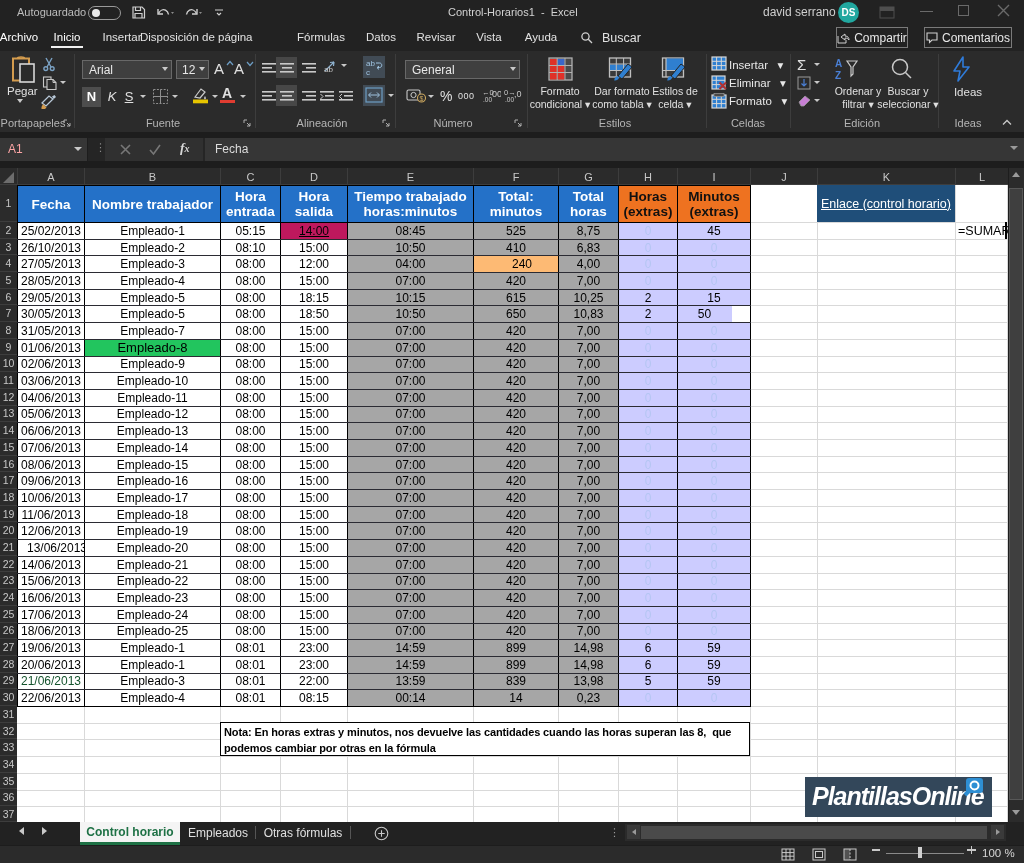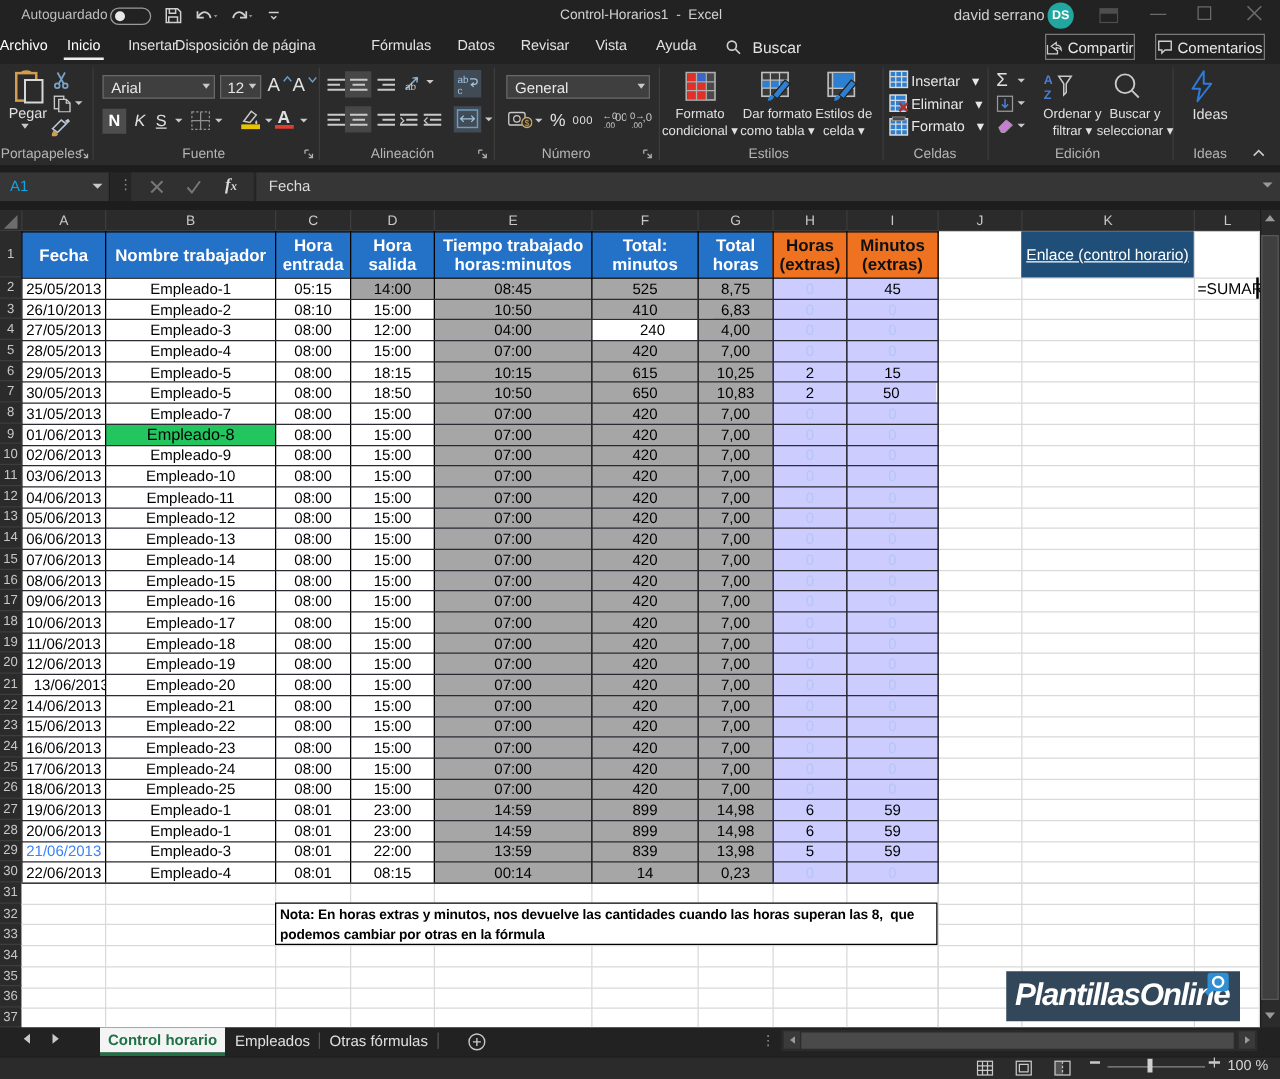--- a/index.html
+++ b/index.html
@@ -304,21 +304,21 @@
 <div class="ab" style="left:855px;top:98px;width:106px;text-align:center;font-size:10.5px;color:#e0e0e0">seleccionar&nbsp;▾</div>
 <svg class="ab" style="left:950px;top:56px" width="24" height="27" viewBox="0 0 24 27">
 <path d="M13 1 L4 15 h6 l-2 10 L19 11 h-6 z" fill="none" stroke="#2F7BD9" stroke-width="1.6" stroke-linejoin="round"></path>
   </svg>
 <div class="ab" style="left:938px;top:86px;width:60px;text-align:center;font-size:11.5px;color:#e0e0e0">Ideas</div>
 <svg class="ab" style="left:1001px;top:118px" width="12" height="9" viewBox="0 0 12 9">
 <path d="M2 6.5 L6 2.5 L10 6.5" fill="none" stroke="#c9c9c9" stroke-width="1.3"></path>
   </svg>
 <div class="ab" style="left:0;top:138px;width:1024px;height:24px;background:#252525"></div>
 <div class="ab" style="left:0;top:138px;width:88px;height:23px;background:#363636;border-right:1px solid #1d1d1d"></div>
-<div class="ab" style="left:8px;top:142px;font-size:12px;color:#0ea5e9">A1</div>
+<div class="ab" style="left:8px;top:142px;font-size:12px;color:#fca5a5">A1</div>
 <div class="ab" style="left:74px;top:147px;width:0;height:0;border-left:4px solid transparent;border-right:4px solid transparent;border-top:4.5px solid #c9c9c9"></div>
 <div class="ab" style="left:95px;top:141px;color:#8a8a8a;font-size:11px;letter-spacing:0">⋮</div>
 <div class="ab" style="left:105px;top:138px;width:98px;height:23px;background:#303030"></div>
 <svg class="ab" style="left:119px;top:143px" width="13" height="13" viewBox="0 0 13 13">
 <path d="M2 2 L11 11 M11 2 L2 11" stroke="#777777" stroke-width="1.6"></path>
   </svg>
 <svg class="ab" style="left:148px;top:143px" width="14" height="13" viewBox="0 0 14 13">
 <path d="M2 7 l3.5 4 L12 2" fill="none" stroke="#777777" stroke-width="1.6"></path>
   </svg>
 <div class="ab" style="left:180px;top:140px;font-size:13.5px;font-style:italic;color:#d8d8d8;font-family:'Liberation Serif',serif;font-weight:bold">f<span style="font-size:10px">x</span></div>
@@ -435,44 +435,44 @@
 <div class="cell" style="left:220px;top:185.0px;width:61px;height:38.0px;background:#2471C8;color:#fff;font-size:13.5px;font-weight:bold;line-height:15px;">Hora<br>entrada</div>
 <div class="cell" style="left:280px;top:185.0px;width:68px;height:38.0px;background:#2471C8;color:#fff;font-size:13.5px;font-weight:bold;line-height:15px;">Hora<br>salida</div>
 <div class="cell" style="left:347px;top:185.0px;width:127px;height:38.0px;background:#2471C8;color:#fff;font-size:13.5px;font-weight:bold;line-height:15px;">Tiempo trabajado<br>horas:minutos</div>
 <div class="cell" style="left:473px;top:185.0px;width:86px;height:38.0px;background:#2471C8;color:#fff;font-size:13.5px;font-weight:bold;line-height:15px;">Total:<br>minutos</div>
 <div class="cell" style="left:558px;top:185.0px;width:61px;height:38.0px;background:#2471C8;color:#fff;font-size:13.5px;font-weight:bold;line-height:15px;">Total<br>horas</div>
 <div class="cell" style="left:618px;top:185.0px;width:60px;height:38.0px;background:#EE7220;color:#111;font-size:13.5px;font-weight:bold;line-height:15px;">Horas<br>(extras)</div>
 <div class="cell" style="left:677px;top:185.0px;width:74px;height:38.0px;background:#EE7220;color:#111;font-size:13.5px;font-weight:bold;line-height:15px;">Minutos<br>(extras)</div>
 <div class="ab" style="left:817px;top:185px;width:138px;height:37px;background:#1F4E79;color:#fff;font-size:12.5px;display:flex;align-items:center;padding-left:4px">
     <span style="text-decoration:underline">Enlace (control horario)</span>
   </div>
-<div class="cell" style="left:17px;top:222.0px;width:68px;height:17.7px;background:#fff;color:#000;font-size:12px;">25/05/2013</div>
+<div class="cell" style="left:17px;top:222.0px;width:68px;height:17.7px;background:#fff;color:#000;font-size:12px;">25/02/2013</div>
 <div class="cell" style="left:84px;top:222.0px;width:137px;height:17.7px;background:#fff;color:#000;font-size:12px;">Empleado-1</div>
 <div class="cell" style="left:220px;top:222.0px;width:61px;height:17.7px;background:#fff;color:#000;font-size:12px;">05:15</div>
-<div class="cell" style="left:280px;top:222.0px;width:68px;height:17.7px;background:#a3a3a3;color:#000;font-size:12px;">14:00</div>
+<div class="cell" style="left:280px;top:222.0px;width:68px;height:17.7px;background:#be185d;color:#000;font-size:12px;text-decoration:underline;">14:00</div>
 <div class="cell" style="left:347px;top:222.0px;width:127px;height:17.7px;background:#A6A6A6;color:#000;font-size:12px;">08:45</div>
 <div class="cell" style="left:473px;top:222.0px;width:86px;height:17.7px;background:#A6A6A6;color:#000;font-size:12px;">525</div>
 <div class="cell" style="left:558px;top:222.0px;width:61px;height:17.7px;background:#A6A6A6;color:#000;font-size:12px;">8,75</div>
 <div class="cell" style="left:618px;top:222.0px;width:60px;height:17.7px;background:#CCCCFF;color:#b5c6f3;font-size:12px;">0</div>
 <div class="cell" style="left:677px;top:222.0px;width:74px;height:17.7px;background:#CCCCFF;color:#000;font-size:12px;">45</div>
 <div class="cell" style="left:17px;top:238.7px;width:68px;height:17.7px;background:#fff;color:#000;font-size:12px;">26/10/2013</div>
 <div class="cell" style="left:84px;top:238.7px;width:137px;height:17.7px;background:#fff;color:#000;font-size:12px;">Empleado-2</div>
 <div class="cell" style="left:220px;top:238.7px;width:61px;height:17.7px;background:#fff;color:#000;font-size:12px;">08:10</div>
 <div class="cell" style="left:280px;top:238.7px;width:68px;height:17.7px;background:#fff;color:#000;font-size:12px;">15:00</div>
 <div class="cell" style="left:347px;top:238.7px;width:127px;height:17.7px;background:#A6A6A6;color:#000;font-size:12px;">10:50</div>
 <div class="cell" style="left:473px;top:238.7px;width:86px;height:17.7px;background:#A6A6A6;color:#000;font-size:12px;">410</div>
 <div class="cell" style="left:558px;top:238.7px;width:61px;height:17.7px;background:#A6A6A6;color:#000;font-size:12px;">6,83</div>
 <div class="cell" style="left:618px;top:238.7px;width:60px;height:17.7px;background:#CCCCFF;color:#b5c6f3;font-size:12px;">0</div>
 <div class="cell" style="left:677px;top:238.7px;width:74px;height:17.7px;background:#CCCCFF;color:#b5c6f3;font-size:12px;">0</div>
 <div class="cell" style="left:17px;top:255.4px;width:68px;height:17.7px;background:#fff;color:#000;font-size:12px;">27/05/2013</div>
 <div class="cell" style="left:84px;top:255.4px;width:137px;height:17.7px;background:#fff;color:#000;font-size:12px;">Empleado-3</div>
 <div class="cell" style="left:220px;top:255.4px;width:61px;height:17.7px;background:#fff;color:#000;font-size:12px;">08:00</div>
 <div class="cell" style="left:280px;top:255.4px;width:68px;height:17.7px;background:#fff;color:#000;font-size:12px;">12:00</div>
 <div class="cell" style="left:347px;top:255.4px;width:127px;height:17.7px;background:#A6A6A6;color:#000;font-size:12px;">04:00</div>
-<div class="cell" style="left:473px;top:255.4px;width:98px;height:17.7px;background:#ffffff;color:#000;font-size:12px;">240</div>
+<div class="cell" style="left:473px;top:255.4px;width:98px;height:17.7px;background:#fdba74;color:#000;font-size:12px;">240</div>
 <div class="cell" style="left:558px;top:255.4px;width:61px;height:17.7px;background:#A6A6A6;color:#000;font-size:12px;">4,00</div>
 <div class="cell" style="left:618px;top:255.4px;width:60px;height:17.7px;background:#CCCCFF;color:#b5c6f3;font-size:12px;">0</div>
 <div class="cell" style="left:677px;top:255.4px;width:74px;height:17.7px;background:#CCCCFF;color:#b5c6f3;font-size:12px;">0</div>
 <div class="cell" style="left:17px;top:272.1px;width:68px;height:17.7px;background:#fff;color:#000;font-size:12px;">28/05/2013</div>
 <div class="cell" style="left:84px;top:272.1px;width:137px;height:17.7px;background:#fff;color:#000;font-size:12px;">Empleado-4</div>
 <div class="cell" style="left:220px;top:272.1px;width:61px;height:17.7px;background:#fff;color:#000;font-size:12px;">08:00</div>
 <div class="cell" style="left:280px;top:272.1px;width:68px;height:17.7px;background:#fff;color:#000;font-size:12px;">15:00</div>
 <div class="cell" style="left:347px;top:272.1px;width:127px;height:17.7px;background:#A6A6A6;color:#000;font-size:12px;">07:00</div>
 <div class="cell" style="left:473px;top:272.1px;width:86px;height:17.7px;background:#A6A6A6;color:#000;font-size:12px;">420</div>
 <div class="cell" style="left:558px;top:272.1px;width:61px;height:17.7px;background:#A6A6A6;color:#000;font-size:12px;">7,00</div>
@@ -488,21 +488,21 @@
 <div class="cell" style="left:618px;top:288.8px;width:60px;height:17.7px;background:#CCCCFF;color:#000;font-size:12px;">2</div>
 <div class="cell" style="left:677px;top:288.8px;width:74px;height:17.7px;background:#CCCCFF;color:#000;font-size:12px;">15</div>
 <div class="cell" style="left:17px;top:305.4px;width:68px;height:17.7px;background:#fff;color:#000;font-size:12px;">30/05/2013</div>
 <div class="cell" style="left:84px;top:305.4px;width:137px;height:17.7px;background:#fff;color:#000;font-size:12px;">Empleado-5</div>
 <div class="cell" style="left:220px;top:305.4px;width:61px;height:17.7px;background:#fff;color:#000;font-size:12px;">08:00</div>
 <div class="cell" style="left:280px;top:305.4px;width:68px;height:17.7px;background:#fff;color:#000;font-size:12px;">18:50</div>
 <div class="cell" style="left:347px;top:305.4px;width:127px;height:17.7px;background:#A6A6A6;color:#000;font-size:12px;">10:50</div>
 <div class="cell" style="left:473px;top:305.4px;width:86px;height:17.7px;background:#A6A6A6;color:#000;font-size:12px;">650</div>
 <div class="cell" style="left:558px;top:305.4px;width:61px;height:17.7px;background:#A6A6A6;color:#000;font-size:12px;">10,83</div>
 <div class="cell" style="left:618px;top:305.4px;width:60px;height:17.7px;background:#CCCCFF;color:#000;font-size:12px;">2</div>
-<div class="cell" style="left:677px;top:305.4px;width:72px;height:17.7px;background:#CCCCFF;color:#000;font-size:12px;">50</div>
+<div class="cell" style="left:677px;top:305.4px;width:55px;height:17.7px;background:#CCCCFF;color:#000;font-size:12px;">50</div>
 <div class="cell" style="left:17px;top:322.1px;width:68px;height:17.7px;background:#fff;color:#000;font-size:12px;">31/05/2013</div>
 <div class="cell" style="left:84px;top:322.1px;width:137px;height:17.7px;background:#fff;color:#000;font-size:12px;">Empleado-7</div>
 <div class="cell" style="left:220px;top:322.1px;width:61px;height:17.7px;background:#fff;color:#000;font-size:12px;">08:00</div>
 <div class="cell" style="left:280px;top:322.1px;width:68px;height:17.7px;background:#fff;color:#000;font-size:12px;">15:00</div>
 <div class="cell" style="left:347px;top:322.1px;width:127px;height:17.7px;background:#A6A6A6;color:#000;font-size:12px;">07:00</div>
 <div class="cell" style="left:473px;top:322.1px;width:86px;height:17.7px;background:#A6A6A6;color:#000;font-size:12px;">420</div>
 <div class="cell" style="left:558px;top:322.1px;width:61px;height:17.7px;background:#A6A6A6;color:#000;font-size:12px;">7,00</div>
 <div class="cell" style="left:618px;top:322.1px;width:60px;height:17.7px;background:#CCCCFF;color:#b5c6f3;font-size:12px;">0</div>
 <div class="cell" style="left:677px;top:322.1px;width:74px;height:17.7px;background:#CCCCFF;color:#b5c6f3;font-size:12px;">0</div>
 <div class="cell" style="left:17px;top:338.8px;width:68px;height:17.7px;background:#fff;color:#000;font-size:12px;">01/06/2013</div>
@@ -678,21 +678,21 @@
 <div class="cell" style="left:677px;top:639.2px;width:74px;height:17.7px;background:#CCCCFF;color:#000;font-size:12px;">59</div>
 <div class="cell" style="left:17px;top:655.9px;width:68px;height:17.7px;background:#fff;color:#000;font-size:12px;">20/06/2013</div>
 <div class="cell" style="left:84px;top:655.9px;width:137px;height:17.7px;background:#fff;color:#000;font-size:12px;">Empleado-1</div>
 <div class="cell" style="left:220px;top:655.9px;width:61px;height:17.7px;background:#fff;color:#000;font-size:12px;">08:01</div>
 <div class="cell" style="left:280px;top:655.9px;width:68px;height:17.7px;background:#fff;color:#000;font-size:12px;">23:00</div>
 <div class="cell" style="left:347px;top:655.9px;width:127px;height:17.7px;background:#A6A6A6;color:#000;font-size:12px;">14:59</div>
 <div class="cell" style="left:473px;top:655.9px;width:86px;height:17.7px;background:#A6A6A6;color:#000;font-size:12px;">899</div>
 <div class="cell" style="left:558px;top:655.9px;width:61px;height:17.7px;background:#A6A6A6;color:#000;font-size:12px;">14,98</div>
 <div class="cell" style="left:618px;top:655.9px;width:60px;height:17.7px;background:#CCCCFF;color:#000;font-size:12px;">6</div>
 <div class="cell" style="left:677px;top:655.9px;width:74px;height:17.7px;background:#CCCCFF;color:#000;font-size:12px;">59</div>
-<div class="cell" style="left:17px;top:672.6px;width:68px;height:17.7px;background:#fff;color:#3b82f6;font-size:12px;">21/06/2013</div>
+<div class="cell" style="left:17px;top:672.6px;width:68px;height:17.7px;background:#fff;color:#14532d;font-size:12px;">21/06/2013</div>
 <div class="cell" style="left:84px;top:672.6px;width:137px;height:17.7px;background:#fff;color:#000;font-size:12px;">Empleado-3</div>
 <div class="cell" style="left:220px;top:672.6px;width:61px;height:17.7px;background:#fff;color:#000;font-size:12px;">08:01</div>
 <div class="cell" style="left:280px;top:672.6px;width:68px;height:17.7px;background:#fff;color:#000;font-size:12px;">22:00</div>
 <div class="cell" style="left:347px;top:672.6px;width:127px;height:17.7px;background:#A6A6A6;color:#000;font-size:12px;">13:59</div>
 <div class="cell" style="left:473px;top:672.6px;width:86px;height:17.7px;background:#A6A6A6;color:#000;font-size:12px;">839</div>
 <div class="cell" style="left:558px;top:672.6px;width:61px;height:17.7px;background:#A6A6A6;color:#000;font-size:12px;">13,98</div>
 <div class="cell" style="left:618px;top:672.6px;width:60px;height:17.7px;background:#CCCCFF;color:#000;font-size:12px;">5</div>
 <div class="cell" style="left:677px;top:672.6px;width:74px;height:17.7px;background:#CCCCFF;color:#000;font-size:12px;">59</div>
 <div class="cell" style="left:17px;top:689.3px;width:68px;height:17.7px;background:#fff;color:#000;font-size:12px;">22/06/2013</div>
 <div class="cell" style="left:84px;top:689.3px;width:137px;height:17.7px;background:#fff;color:#000;font-size:12px;">Empleado-4</div>

